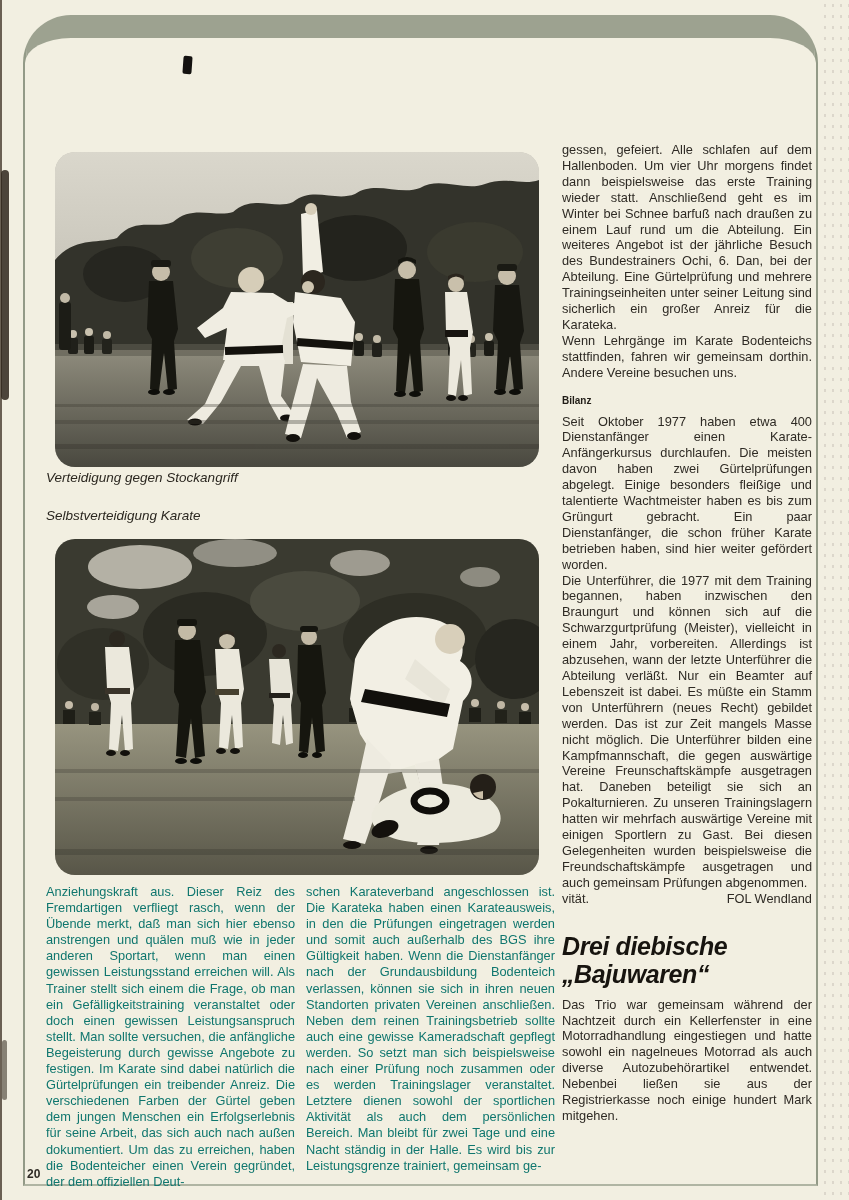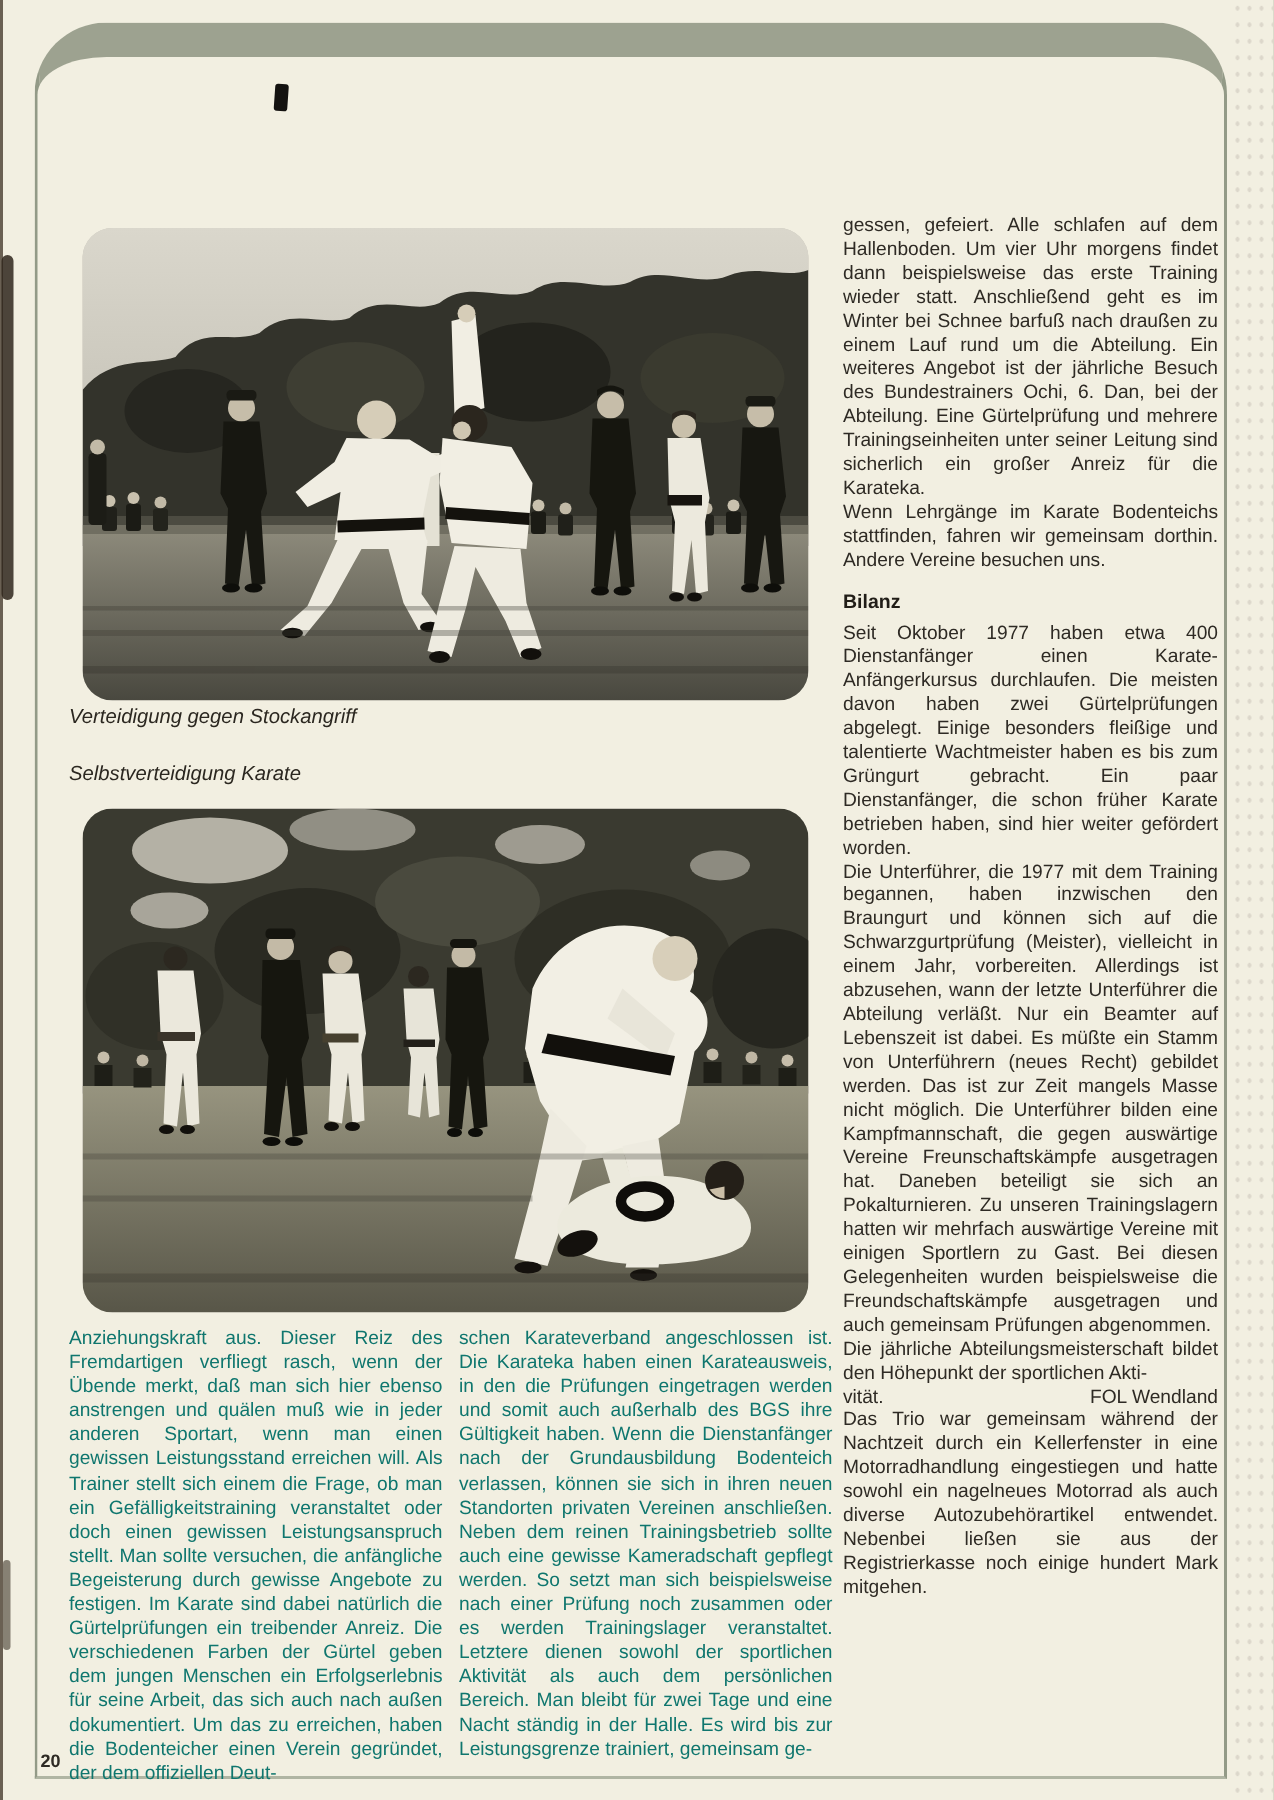--- a/index.html
+++ b/index.html
@@ -29,21 +29,21 @@
       color:#2b2720;}
   .cap1{top:470px;} .cap2{top:508px;}
   
   .bodytext{font-size:12.8px;line-height:16.1px;text-align:justify;color:#0f766e;}
   .col{position:absolute;top:884px;width:249px;}
   .colL{left:46px;} .colM{left:306px;}
   .colR{position:absolute;left:562px;top:142px;width:250px;font-size:12.8px;line-height:15.9px;
       text-align:justify;color:#2e2a24;}
   .colR p{margin:0;}
   .col p{margin:0;}
-  h3.bilanz{font-size:13px;font-weight:bold;margin:12px 0 5px 0;color:#211d17;}
+  h3.bilanz{font-size:10px;font-weight:bold;margin:12px 0 5px 0;color:#211d17;}
   .sigrow{display:flex;justify-content:space-between;}
   h2.art2{font-size:25px;line-height:28px;font-weight:bold;font-style:italic;
       margin:25px 0 9px 0;letter-spacing:-.4px;color:#17140f;}
   .pagenum{position:absolute;left:27px;top:1167px;font-size:12px;font-weight:bold;color:#2e2a24;}
 </style>
 </head>
 <body>
 
 <div class="pg">
 
@@ -310,23 +310,26 @@
   <div class="col colM bodytext">
     <p>schen Karateverband angeschlossen ist. Die Karateka haben einen Karateausweis, in den die Prüfungen eingetragen werden und somit auch außerhalb des BGS ihre Gültigkeit haben. Wenn die Dienstanfänger nach der Grundausbildung Bodenteich verlassen, können sie sich in ihren neuen Standorten privaten Vereinen anschließen. Neben dem reinen Trainingsbetrieb sollte auch eine gewisse Kameradschaft gepflegt werden. So setzt man sich beispielsweise nach einer Prüfung noch zusammen oder es werden Trainingslager veranstaltet. Letztere dienen sowohl der sportlichen Aktivität als auch dem persönlichen Bereich. Man bleibt für zwei Tage und eine Nacht ständig in der Halle. Es wird bis zur Leistungsgrenze trainiert, gemeinsam ge-</p>
   </div>
 
   <div class="colR">
     <p>gessen, gefeiert. Alle schlafen auf dem Hallenboden. Um vier Uhr morgens findet dann beispielsweise das erste Training wieder statt. Anschließend geht es im Winter bei Schnee barfuß nach draußen zu einem Lauf rund um die Abteilung. Ein weiteres Angebot ist der jährliche Besuch des Bundestrainers Ochi, 6. Dan, bei der Abteilung. Eine Gürtelprüfung und mehrere Trainingseinheiten unter seiner Leitung sind sicherlich ein großer Anreiz für die Karateka.</p>
     <p>Wenn Lehrgänge im Karate Bodenteichs stattfinden, fahren wir gemeinsam dorthin. Andere Vereine besuchen uns.</p>
     <h3 class="bilanz">Bilanz</h3>
     <p>Seit Oktober 1977 haben etwa 400 Dienstanfänger einen Karate-Anfängerkursus durchlaufen. Die meisten davon haben zwei Gürtelprüfungen abgelegt. Einige besonders fleißige und talentierte Wachtmeister haben es bis zum Grüngurt gebracht. Ein paar Dienstanfänger, die schon früher Karate betrieben haben, sind hier weiter gefördert worden.</p>
     <p>Die Unterführer, die 1977 mit dem Training begannen, haben inzwischen den Braungurt und können sich auf die Schwarzgurtprüfung (Meister), vielleicht in einem Jahr, vorbereiten. Allerdings ist abzusehen, wann der letzte Unterführer die Abteilung verläßt. Nur ein Beamter auf Lebenszeit ist dabei. Es müßte ein Stamm von Unterführern (neues Recht) gebildet werden. Das ist zur Zeit mangels Masse nicht möglich. Die Unterführer bilden eine Kampfmannschaft, die gegen auswärtige Vereine Freunschaftskämpfe ausgetragen hat. Daneben beteiligt sie sich an Pokalturnieren. Zu unseren Trainingslagern hatten wir mehrfach auswärtige Vereine mit einigen Sportlern zu Gast. Bei diesen Gelegenheiten wurden beispielsweise die Freundschaftskämpfe ausgetragen und auch gemeinsam Prüfungen abgenommen.</p>
-    <p>Die jährliche Abteilungsmeisterschaft bildet den Höhepunkt der sportlichen Akti-</p>
     <div class="sigrow">
       <span>vität.</span>
       <span>FOL Wendland</span>
     </div>
+    <h2 class="art2">
+      <span>Drei diebische</span><br>
+      <span>„Bajuwaren“</span>
+    </h2>
     <p>Das Trio war gemeinsam während der Nachtzeit durch ein Kellerfenster in eine Motorradhandlung eingestiegen und hatte sowohl ein nagelneues Motorrad als auch diverse Autozubehörartikel entwendet. Nebenbei ließen sie aus der Registrierkasse noch einige hundert Mark mitgehen.</p>
   </div>
 
   <div class="pagenum">20</div>
 
 </div>
 
 </body></html>

